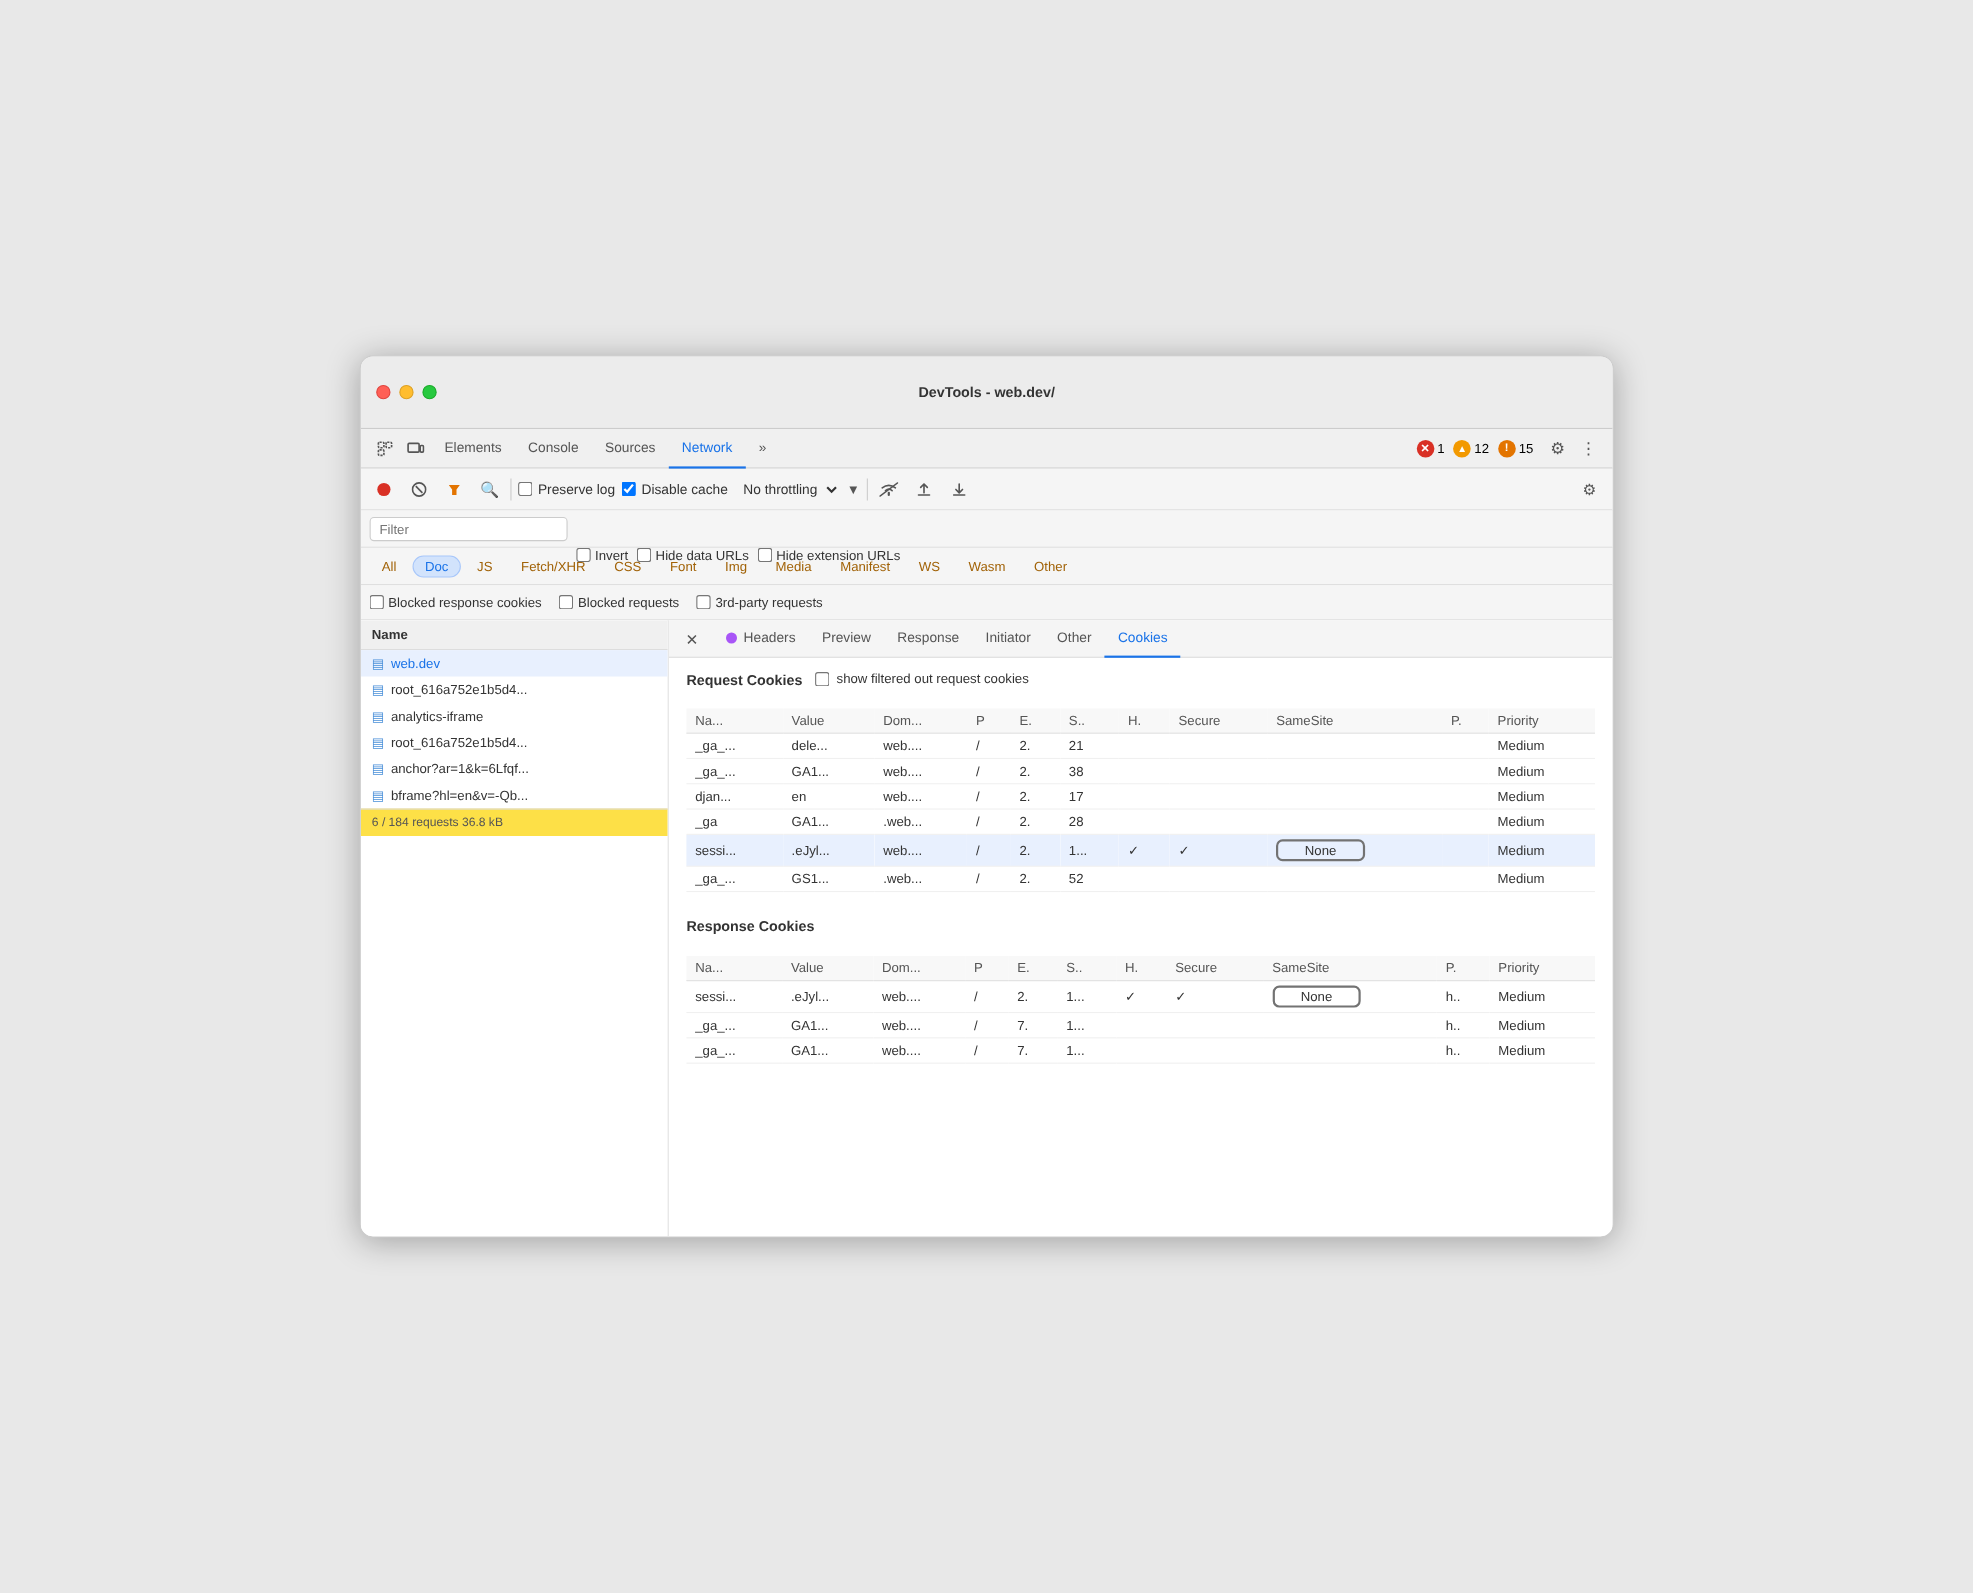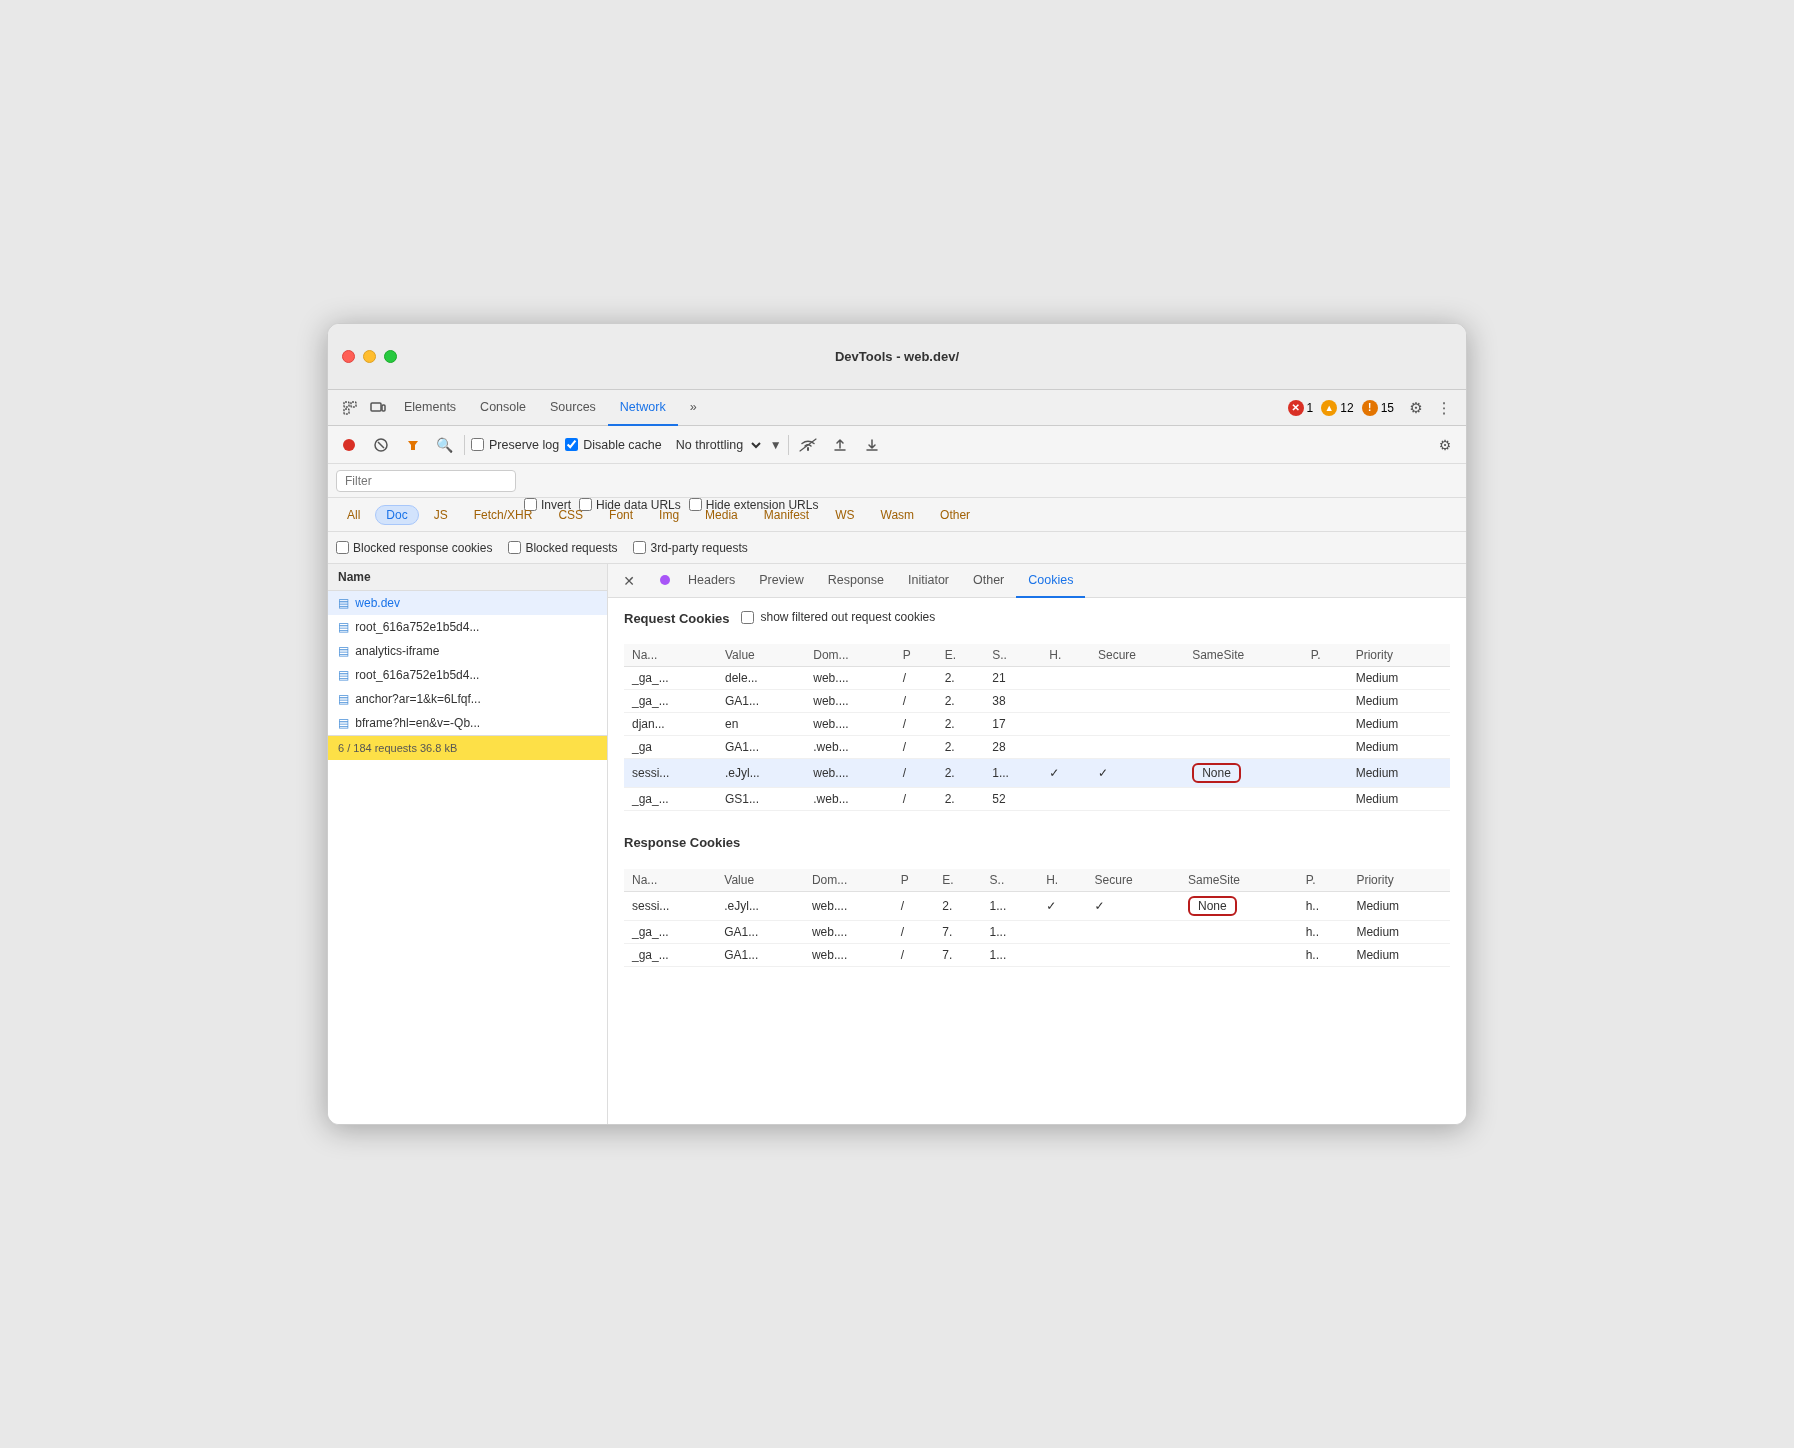--- a/index.html
+++ b/index.html
@@ -373,23 +373,23 @@
       color: #333;
       border-bottom: 1px solid #f0f0f0;
       white-space: nowrap;
       overflow: hidden;
       text-overflow: ellipsis;
       max-width: 100px;
     }
     .cookie-table tr.highlighted td { background: #e8f0fe; }
     .none-badge {
       display: inline-block;
-      border: 2px solid #b91c1c;
+      border: 2px solid #737373;
       border-radius: 6px;
-      padding: 1px 8px;
+      padding: 1px 24px;
       color: #333;
       font-size: 12px;
     }
   </style>
 </head>
 <body>
 
 <div class="window">
 
   <div class="title-bar">
@@ -597,21 +597,21 @@
     <span class="sidebar-item-text">bframe?hl=en&amp;v=-Qb...</span>
           </div>
         </div>
       <div class="sidebar-footer">6 / 184 requests   36.8 kB</div>
     </div>
 
     <div class="right-panel">
 
       <div class="panel-tabs">
         <div class="panel-tab-close">✕</div>
-        <div class="panel-tab" style="display:flex;align-items:center;gap:16px;">
+        <div class="panel-tab" style="display:flex;align-items:center;gap:4px;">
           <div class="panel-tab-dot"></div>
           <span>Headers</span>
         </div>
         <div class="panel-tab">
           <span>Preview</span>
         </div>
         <div class="panel-tab">
           <span>Response</span>
         </div>
         <div class="panel-tab">

